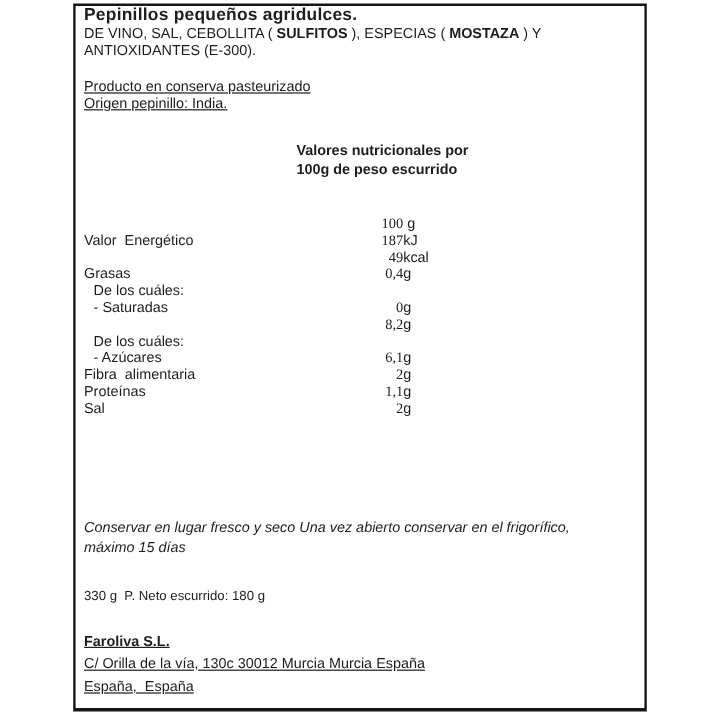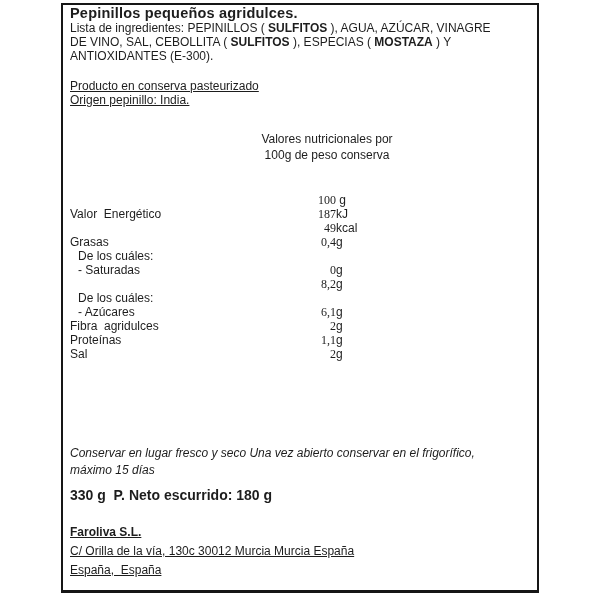--- a/index.html
+++ b/index.html
@@ -32,62 +32,62 @@
     font-size: 14.5px;
     font-weight: bold;
     line-height: 16px;
     letter-spacing: 0.2px;
   }
   .conservation { margin-top: 16px; text-decoration: underline; }
   .nutri-header {
     margin-top: 24px;
     margin-left: 177px;
     width: 160px;
-    text-align: center;
+    text-align: left;
     line-height: 16px;
+    font-weight: bold;
   }
   .nutri-table { margin-top: 30px; }
   .nrow { position: relative; height: 14px; }
   .nlabel { position: absolute; left: 0; top: 0; }
   .nlabel.ind { left: 8px; }
   .nnum {
     position: absolute;
     left: 0; top: 0;
     width: 266px;
     text-align: right;
     font-family: Liberation Serif, serif;
   }
   .nunit { position: absolute; left: 266px; top: 0; }
   .storage { margin-top: 84px; line-height: 17px; font-style: italic; }
   .net {
-    margin-top: 8px;
-    font-size: 14px;
-    font-weight: bold;
+    margin-top: 24px;
+    font-size: 11px;
+    font-weight: normal;
     line-height: 16px;
   }
   .manu { margin-top: 20px; line-height: 19px; text-decoration: underline; }
   .manu .name { font-weight: bold; }
 </style>
 </head>
 <body>
 
 <div class="label-box">
   <div class="title t">Pepinillos pequeños agridulces.</div>
   <div class="ingredients">
-      <div><span class="t">Lista de ingredientes: PEPINILLOS ( </span><span class="t b">SULFITOS</span><span class="t"> ), AGUA, AZÚCAR, VINAGRE</span></div>
       <div><span class="t">DE VINO, SAL, CEBOLLITA ( </span><span class="t b">SULFITOS</span><span class="t"> ), ESPECIAS ( </span><span class="t b">MOSTAZA</span><span class="t"> ) Y</span></div>
       <div><span class="t">ANTIOXIDANTES (E-300).</span></div>
     </div>
   <div class="conservation">
       <div class="t">Producto en conserva pasteurizado</div>
       <div class="t">Origen pepinillo: India.</div>
     </div>
   <div class="nutri-header">
       <div class="t">Valores nutricionales por</div>
-      <div class="t">100g de peso conserva</div>
+      <div class="t">100g de peso escurrido</div>
     </div>
   <div class="nutri-table">
       <div class="nrow">
         <span class="nlabel t"></span>
         <span class="nnum t">100</span>
         <span class="nunit t"> g</span>
       </div>
       <div class="nrow">
         <span class="nlabel t">Valor  Energético</span>
         <span class="nnum t">187</span>
@@ -121,21 +121,21 @@
         <span class="nlabel t ind">De los cuáles:</span>
         <span class="nnum t"></span>
         <span class="nunit t"></span>
       </div>
       <div class="nrow">
         <span class="nlabel t ind">- Azúcares</span>
         <span class="nnum t">6,1</span>
         <span class="nunit t">g</span>
       </div>
       <div class="nrow">
-        <span class="nlabel t">Fibra  agridulces</span>
+        <span class="nlabel t">Fibra  alimentaria</span>
         <span class="nnum t">2</span>
         <span class="nunit t">g</span>
       </div>
       <div class="nrow">
         <span class="nlabel t">Proteínas</span>
         <span class="nnum t">1,1</span>
         <span class="nunit t">g</span>
       </div>
       <div class="nrow">
         <span class="nlabel t">Sal</span>

